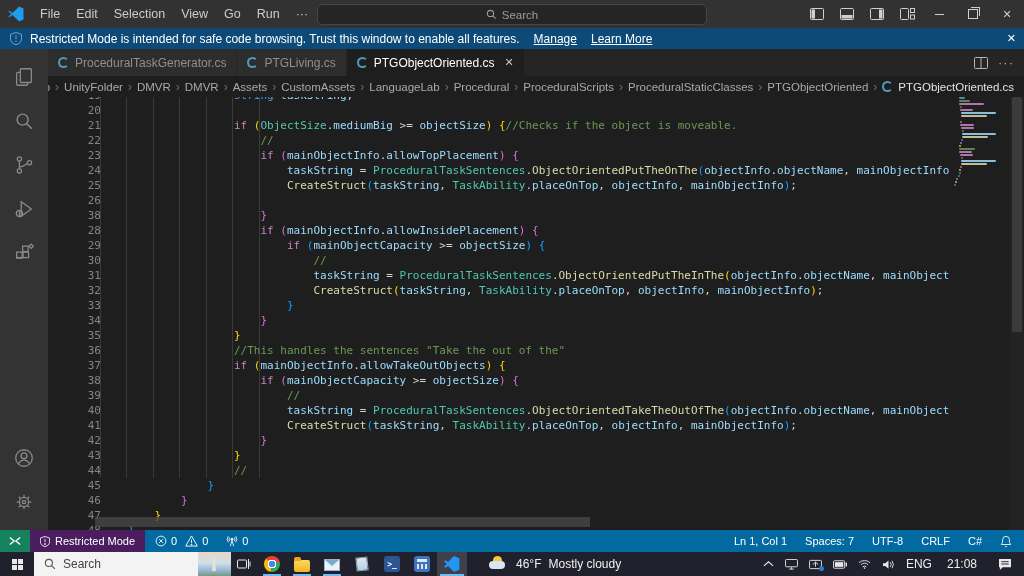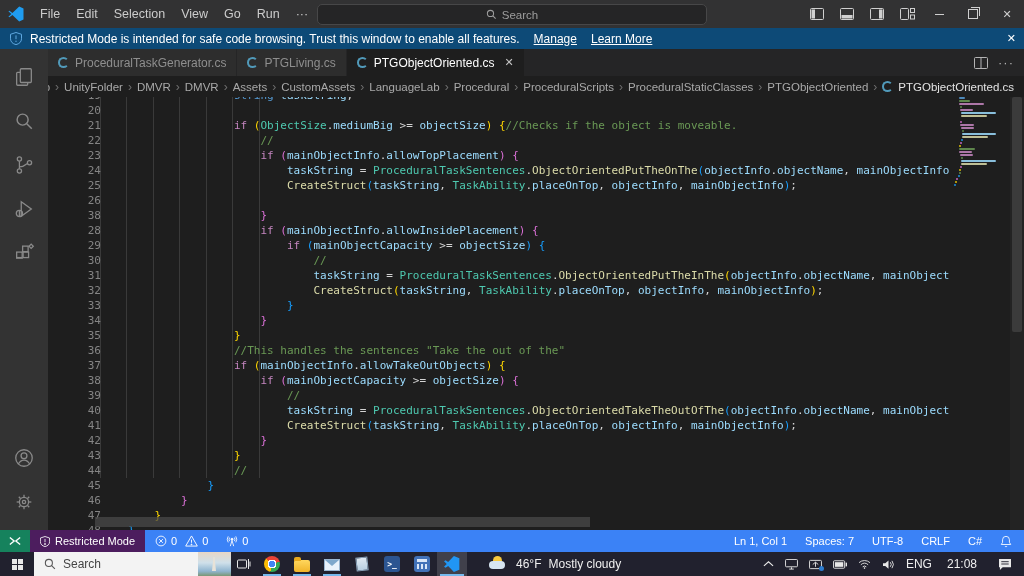--- a/index.html
+++ b/index.html
@@ -57,21 +57,21 @@
   .row{height:15px;display:flex;align-items:stretch;}
   .ln{width:52px;flex:none;text-align:right;padding-right:27px;box-sizing:border-box;
     color:#858585;font:11px "DejaVu Sans Mono",monospace;line-height:15px;}
   .lc{margin:0;font:11px "DejaVu Sans Mono",monospace;line-height:15px;white-space:pre;}
   .hscroll{position:absolute;left:47px;top:420px;width:495px;height:10px;background:#4a4a4a;opacity:.75;}
   .minimap{position:absolute;left:902px;top:0;width:60px;height:433px;background:#1E1E1E;}
   .mm-line{height:2px;margin-bottom:1px;border-radius:1px;opacity:.85;}
   .vscroll{position:absolute;left:962px;top:0;width:14px;height:433px;background:#232323;}
   .vthumb{position:absolute;left:2px;top:0;width:10px;height:235px;background:#3b3b3b;border-radius:2px;}
   
-  .statusbar{position:absolute;left:0;top:530px;width:1024px;height:22px;background:#3b82f6;
+  .statusbar{position:absolute;left:0;top:530px;width:1024px;height:22px;background:#0369a1;
     display:flex;align-items:center;color:#fff;font-size:11px;}
   .sb-remote{width:30px;height:22px;background:#16825D;display:flex;align-items:center;justify-content:center;flex:none;}
   .sb-restricted{height:22px;display:flex;align-items:center;gap:5px;padding:0 10px;background:#4C1D5E;}
   .sb-group{display:flex;align-items:center;gap:4px;padding:0 6px;}
   .sb-right{margin-left:auto;display:flex;align-items:center;gap:18px;padding-right:12px;}
   
   .taskbar{position:absolute;left:0;top:552px;width:1024px;height:24px;background:#21212E;
     display:flex;align-items:stretch;color:#f0f0f0;font-size:12px;}
   .start-btn{width:34px;display:flex;align-items:center;justify-content:center;}
   .start-logo{display:grid;grid-template-columns:5px 5px;grid-template-rows:5px 5px;gap:1px;}

